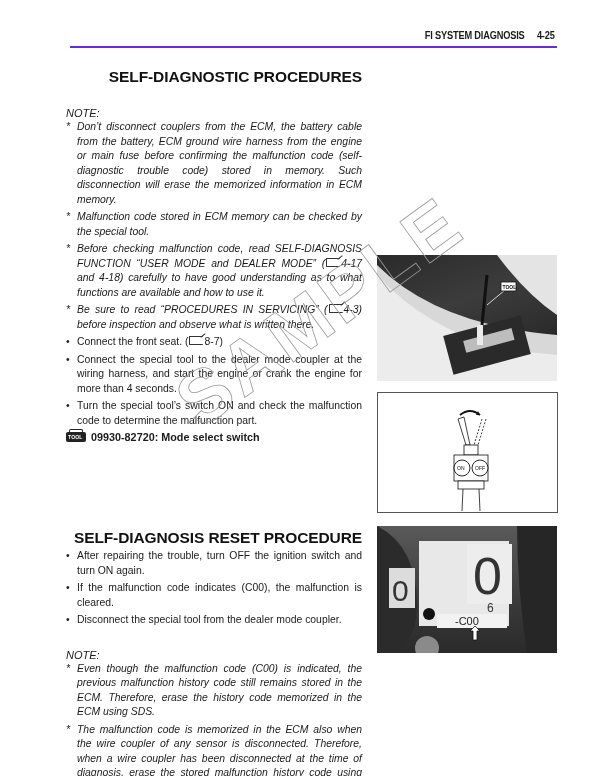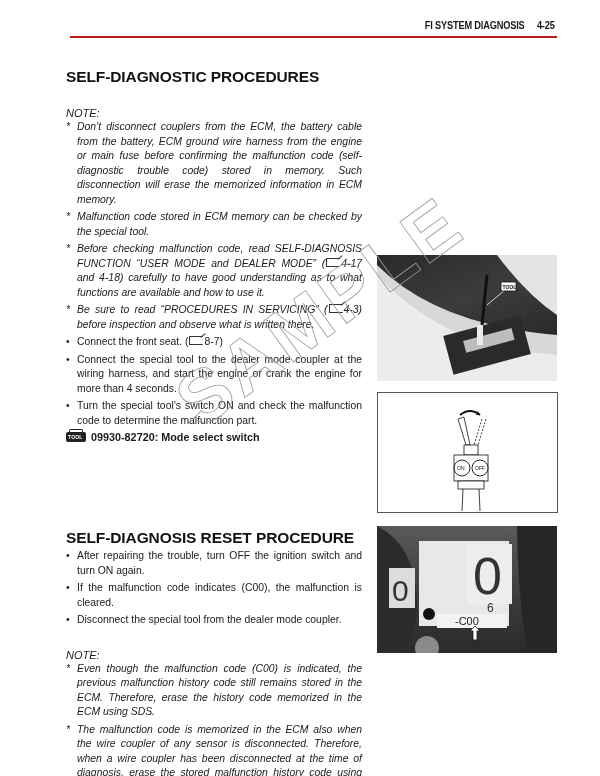--- a/index.html
+++ b/index.html
@@ -1,21 +1,21 @@
 <!DOCTYPE html>
 <html><head>
 <meta charset="utf-8">
 <style>
   html, body { margin:0; padding:0; background:#fff; }
   body { width:600px; height:776px; position:relative; overflow:hidden; font-family:"Liberation Sans", sans-serif; color:#1a1a1a; }
-  .hdr { position:absolute; left:70px; top:16px; width:487px; height:20px; border-bottom:2px solid #b91c1c; }
+  .hdr { position:absolute; left:70px; top:26px; width:487px; height:20px; border-bottom:2px solid #6d28d9; }
   .hdr-text { position:absolute; right:2px; top:3px; font-size:10.5px; font-weight:bold; letter-spacing:-0.2px; transform:scaleX(0.88); transform-origin:right; white-space:nowrap; }
   .hdr-text span { margin-left:14px; }
   .col { position:absolute; left:66px; width:296px; }
-  h2 { margin:0; font-size:15.5px; font-weight:bold; letter-spacing:-0.1px; color:#111; }
+  h2 { margin:0; font-size:15.5px; font-weight:bold; letter-spacing:-0.1px; color:#111;text-align:right; }
   .note-label { font-style:italic; font-size:11px; margin-top:20px; line-height:14px; }
   ul { list-style:none; margin:0; padding:0; }
   li { position:relative; padding-left:11px; font-size:10.4px; line-height:14.5px; text-align:justify; margin-bottom:3px; }
   li.note { font-style:italic; }
   li .mk { position:absolute; left:0; top:0; }
   .ref { display:inline-block; width:13px; height:7px; border:1px solid #333; border-radius:1px; border-right:none; vertical-align:0px; margin:0 1px; position:relative; }
   .ref::after { content:""; position:absolute; right:-3px; top:-2px; width:6px; height:1px; background:#333; transform:rotate(-40deg); }
   .tool-line { font-size:10.8px; font-weight:bold; margin-top:0; display:flex; align-items:center; }
   .tool-icon { display:inline-block; width:20px; height:10px; background:#222; border-radius:2px; margin-right:5px; position:relative; }
   .tool-icon::before { content:""; position:absolute; left:3px; top:-3px; width:12px; height:3px; border:1px solid #222; border-bottom:none; border-radius:2px 2px 0 0; }

